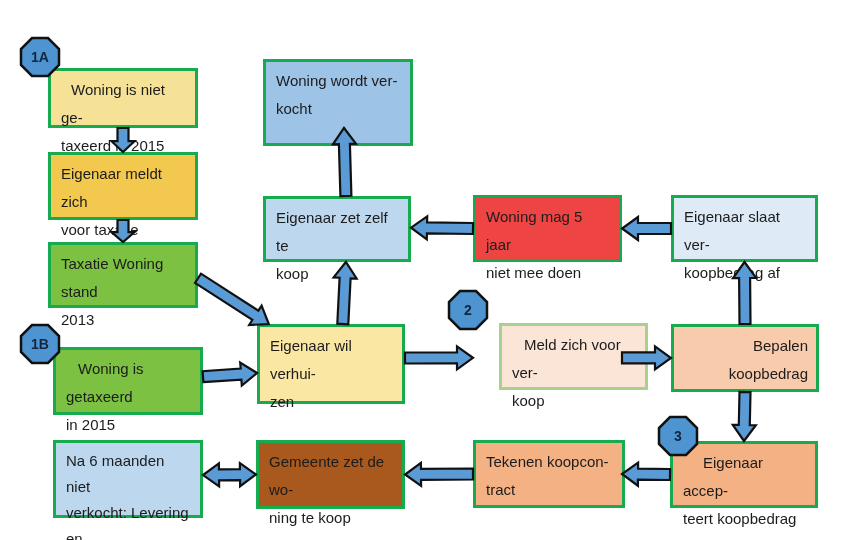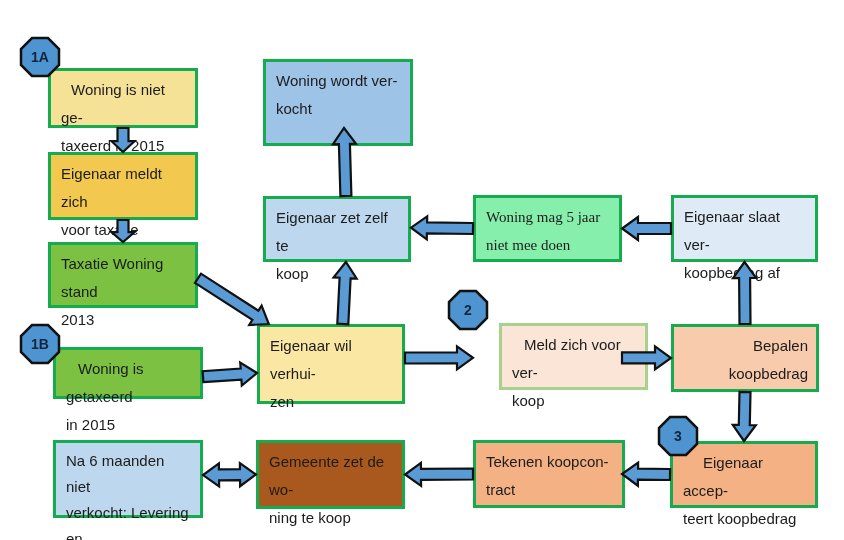--- a/index.html
+++ b/index.html
@@ -9,21 +9,21 @@
   }
   .node{
     position:absolute;box-sizing:border-box;border:3px solid #17AB4F;
     font-size:15px;line-height:28px;color:#1c1c1c;
     padding:5px 8px 0 10px;white-space:pre-line;
   }
   
   .n-woning_niet_getaxeerd{left:48px;top:68px;width:150px;height:60px;text-indent:10px;}
   .n-eigenaar_meldt_taxatie{left:48px;top:152px;width:150px;height:68px;}
   .n-taxatie_woning_stand{left:48px;top:242px;width:150px;height:66px;}
-  .n-woning_getaxeerd{left:53px;top:347px;width:150px;height:52px;text-indent:12px;}
+  .n-woning_getaxeerd{left:53px;top:347px;width:150px;height:68px;text-indent:12px;}
   .n-eigenaar_wil_verhuizen{left:257px;top:324px;width:148px;height:80px;}
   .n-woning_wordt_verkocht{left:263px;top:59px;width:150px;height:87px;}
   .n-eigenaar_zet_zelf{left:263px;top:196px;width:148px;height:66px;}
   .n-woning_mag_5_jaar{left:473px;top:195px;width:149px;height:67px;}
   .n-eigenaar_slaat_af{left:671px;top:195px;width:147px;height:67px;}
   .n-meld_zich_verkoop{left:473px;top:323px;width:149px;height:67px;text-indent:12px;margin-left:26px;}
   .n-bepalen_koopbedrag{left:671px;top:324px;width:148px;height:68px;text-align:right;}
   .n-eigenaar_accepteert{left:670px;top:441px;width:148px;height:67px;text-indent:20px;}
   .n-tekenen_koopcontract{left:473px;top:440px;width:152px;height:68px;}
   .n-gemeente_zet_woning{left:256px;top:440px;width:149px;height:69px;}
@@ -51,21 +51,21 @@
   <div class="node n-taxatie_woning_stand" style="background: rgb(124, 193, 66); border-color: rgb(23, 171, 79);">Taxatie Woning stand
 2013</div>
   <div class="node n-woning_getaxeerd" style="background: rgb(124, 193, 66); border-color: rgb(23, 171, 79);">Woning is getaxeerd
 in 2015</div>
   <div class="node n-eigenaar_wil_verhuizen" style="background: rgb(250, 231, 164); border-color: rgb(23, 171, 79);">Eigenaar wil verhui-
 zen</div>
   <div class="node n-woning_wordt_verkocht" style="background: rgb(157, 195, 230); border-color: rgb(23, 171, 79);">Woning wordt ver-
 kocht</div>
   <div class="node n-eigenaar_zet_zelf" style="background: rgb(189, 215, 238); border-color: rgb(23, 171, 79);">Eigenaar zet zelf te
 koop</div>
-  <div class="node n-woning_mag_5_jaar" style="background: #86efac; border-color: rgb(23, 171, 79); font-family: Liberation Serif, serif;">Woning mag 5 jaar
+  <div class="node n-woning_mag_5_jaar" style="background: #ef4444; border-color: rgb(23, 171, 79);">Woning mag 5 jaar
 niet mee doen</div>
   <div class="node n-eigenaar_slaat_af" style="background: rgb(222, 235, 247); border-color: rgb(23, 171, 79);">Eigenaar slaat ver-
 koopbedrag af</div>
   <div class="node n-meld_zich_verkoop" style="background: rgb(251, 229, 214); border-color: rgb(169, 209, 142);">Meld zich voor ver-
 koop</div>
   <div class="node n-bepalen_koopbedrag" style="background: rgb(248, 203, 173); border-color: rgb(23, 171, 79);">Bepalen koopbedrag</div>
   <div class="node n-eigenaar_accepteert" style="background: rgb(244, 177, 131); border-color: rgb(23, 171, 79);">Eigenaar accep-
 teert koopbedrag</div>
   <div class="node n-tekenen_koopcontract" style="background: rgb(244, 177, 131); border-color: rgb(23, 171, 79);">Tekenen koopcon-
 tract</div>

